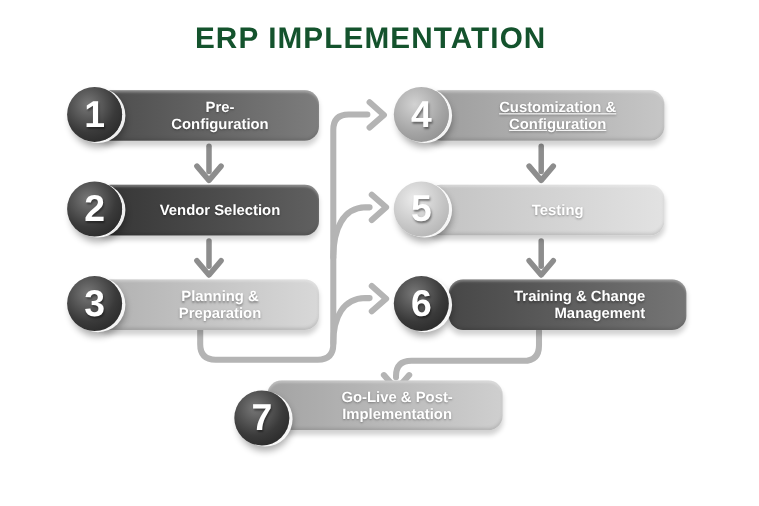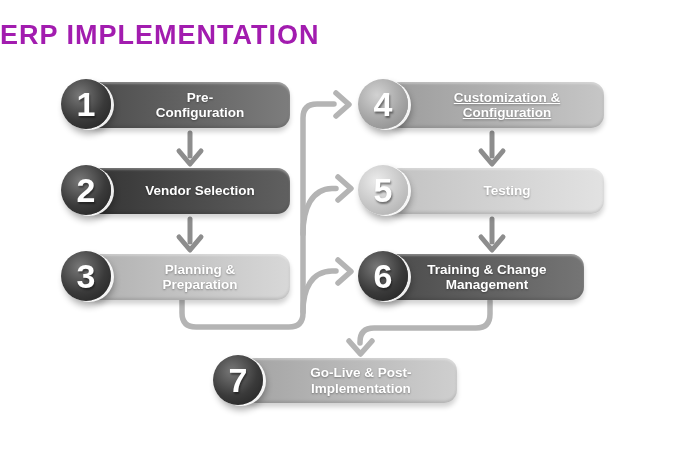--- a/index.html
+++ b/index.html
@@ -1,22 +1,22 @@
 <!DOCTYPE html>
 <html><head>
 <meta charset="utf-8">
 <style>
   html,body { margin:0; padding:0; background:#ffffff; }
   .canvas {
     position:relative; width:690px; height:460px; background:#ffffff;
     font-family:"Liberation Sans", sans-serif; overflow:hidden;
   }
   .title {
-    position:absolute; top:20px; left:0; width:674px; 
-    font-size:27px; font-weight:bold; color:#a21caf; letter-spacing:1px;
+    position:absolute; top:20px; left:0; width:674px; text-align:center;
+    font-size:27px; font-weight:bold; color:#14532d; letter-spacing:1px;
   }
   .connectors { position:absolute; left:0; top:0; width:690px; height:460px; z-index:0; }
   .bar {
     position:absolute; height:46px; border-radius:13px; z-index:1;
     display:flex; align-items:center; justify-content:center; text-align:center;
     color:#ffffff; font-weight:bold; font-size:13.5px; line-height:1.12;
     box-shadow: 0 4px 5px rgba(0,0,0,0.18),
                 inset 0 2px 2px rgba(255,255,255,0.30),
                 inset 0 -2px 3px rgba(0,0,0,0.12);
     text-shadow: 0 1px 2px rgba(0,0,0,0.35);
@@ -31,22 +31,22 @@
   }
   .circle-dark  { background: radial-gradient(circle at 38% 32%, #787878 0%, #3a3a3a 55%, #1f1f1f 100%); }
   .circle-mid   { background: radial-gradient(circle at 38% 32%, #d2d2d2 0%, #a5a5a5 55%, #868686 100%); }
   .circle-light { background: radial-gradient(circle at 38% 32%, #ececec 0%, #c6c6c6 55%, #a9a9a9 100%); }
 
   .b1 { left:88px;  top:82px;  width:202px; background:linear-gradient(to right,#4b4b4b,#7d7d7d); }
   .b2 { left:88px;  top:168px; width:202px; background:linear-gradient(to right,#343434,#606060);text-align:right; }
   .b3 { left:88px;  top:254px; width:202px; background:linear-gradient(to right,#b0b0b0,#d8d8d8); }
   .b4 { left:388px; top:82px;  width:216px; background:linear-gradient(to right,#9c9c9c,#c6c6c6);text-decoration:underline; }
   .b5 { left:388px; top:168px; width:216px; background:linear-gradient(to right,#c2c2c2,#e2e2e2); }
-  .b6 { left:368px; top:254px; width:216px; background:linear-gradient(to right,#474747,#757575); }
-  .b7 { left:243px; top:358px; width:214px; height:45px; background:linear-gradient(to right,#a3a3a3,#cfcfcf); }
+  .b6 { left:408px; top:254px; width:216px; background:linear-gradient(to right,#474747,#757575);text-align:right; }
+  .b7 { left:243px; top:346px; width:214px; height:45px; background:linear-gradient(to right,#a3a3a3,#cfcfcf); }
 
   .c1 { left:61px;  top:79px; }
   .c2 { left:61px;  top:165px; }
   .c3 { left:61px;  top:251px; }
   .c4 { left:358px; top:79px; }
   .c5 { left:358px; top:165px; }
   .c6 { left:358px; top:251px; }
   .c7 { left:213px; top:355px; }
 
   .arrow-small { stroke:#8d8d8d; stroke-width:5;   fill:none; stroke-linecap:round; stroke-linejoin:round; }

